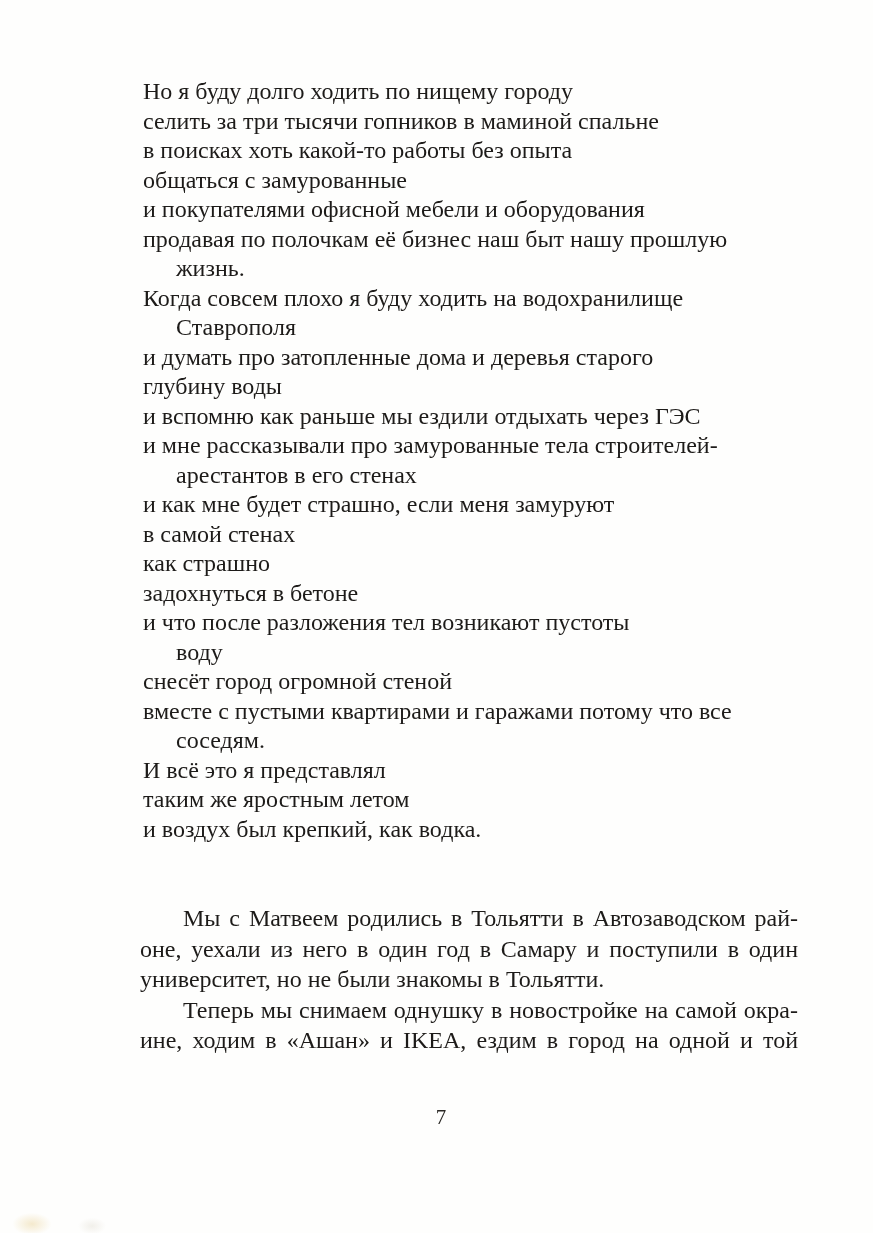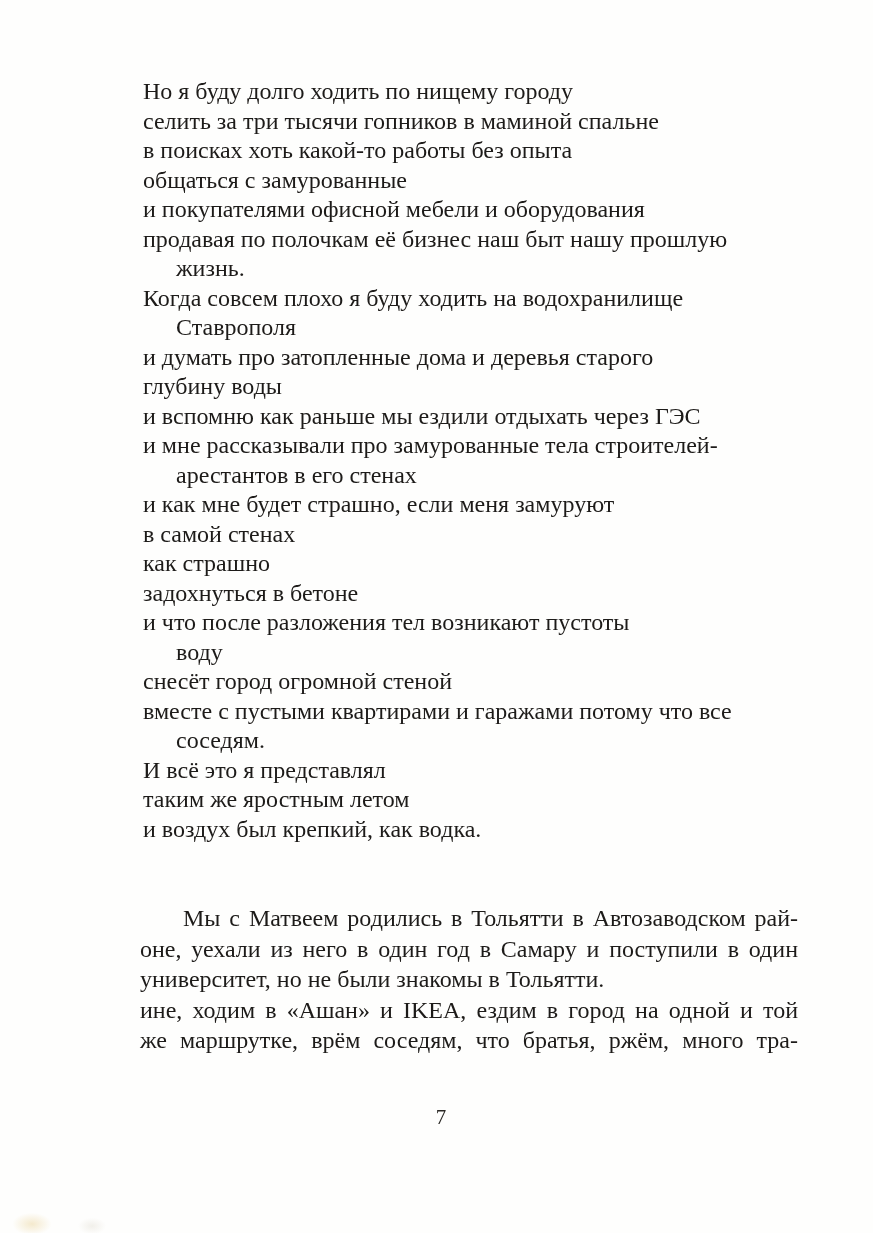--- a/index.html
+++ b/index.html
@@ -100,19 +100,19 @@
       <div class="poem-line">таким же яростным летом</div>
       <div class="poem-line">и воздух был крепкий, как водка.</div>
     </div>
   <div class="prose" id="prose">
       <div class="prose-paragraph">
         <div class="prose-line indent fill">Мы с Матвеем родились в Тольятти в Автозаводском рай-</div>
         <div class="prose-line fill">оне, уехали из него в один год в Самару и поступили в один</div>
         <div class="prose-line">университет, но не были знакомы в Тольятти.</div>
       </div>
       <div class="prose-paragraph">
+        <div class="prose-line indent fill">Теперь мы снимаем однушку в новостройке на самой окра-</div>
         <div class="prose-line fill">ине, ходим в «Ашан» и IKEA, ездим в город на одной и той</div>
-        <div class="prose-line fill">же маршрутке, врём соседям, что братья, ржём, много тра-</div>
       </div>
     </div>
   <div class="page-number">7</div>
   <div class="smudge"></div>
 </div>
 
 </body></html>

